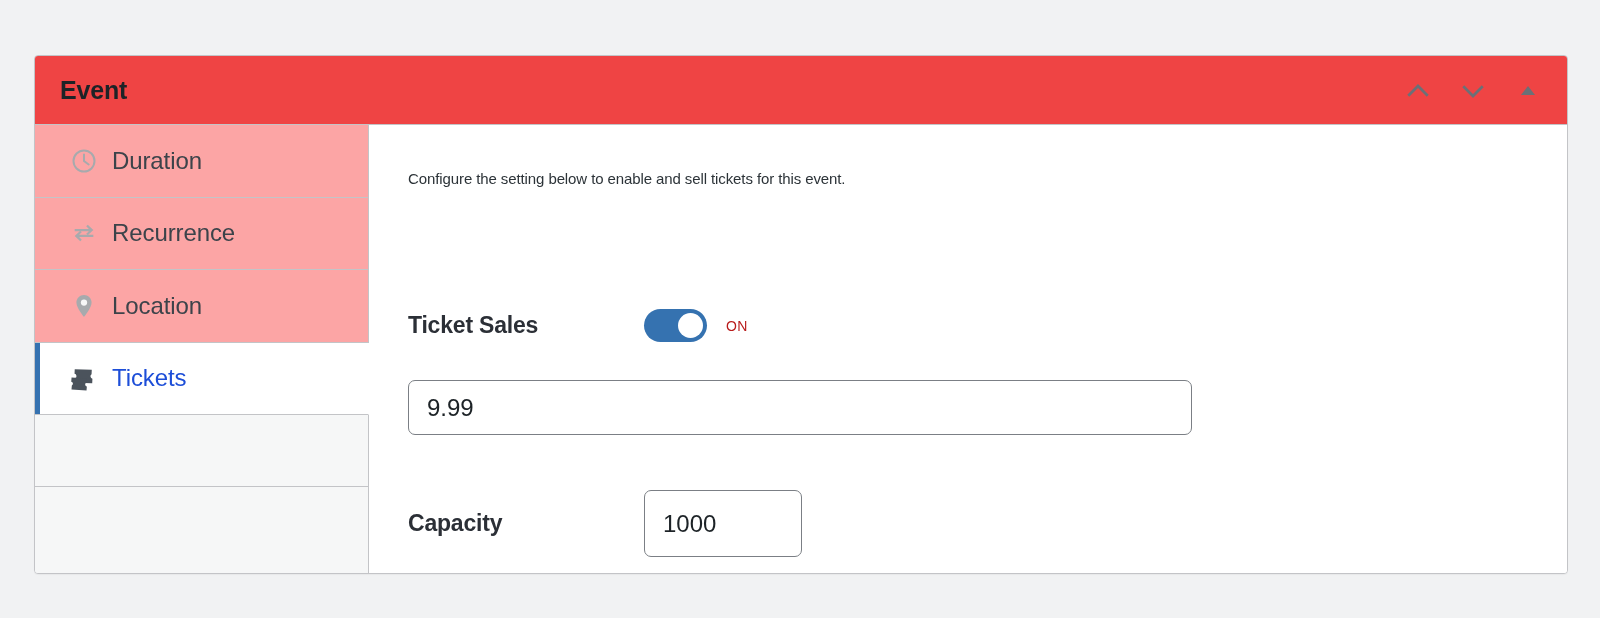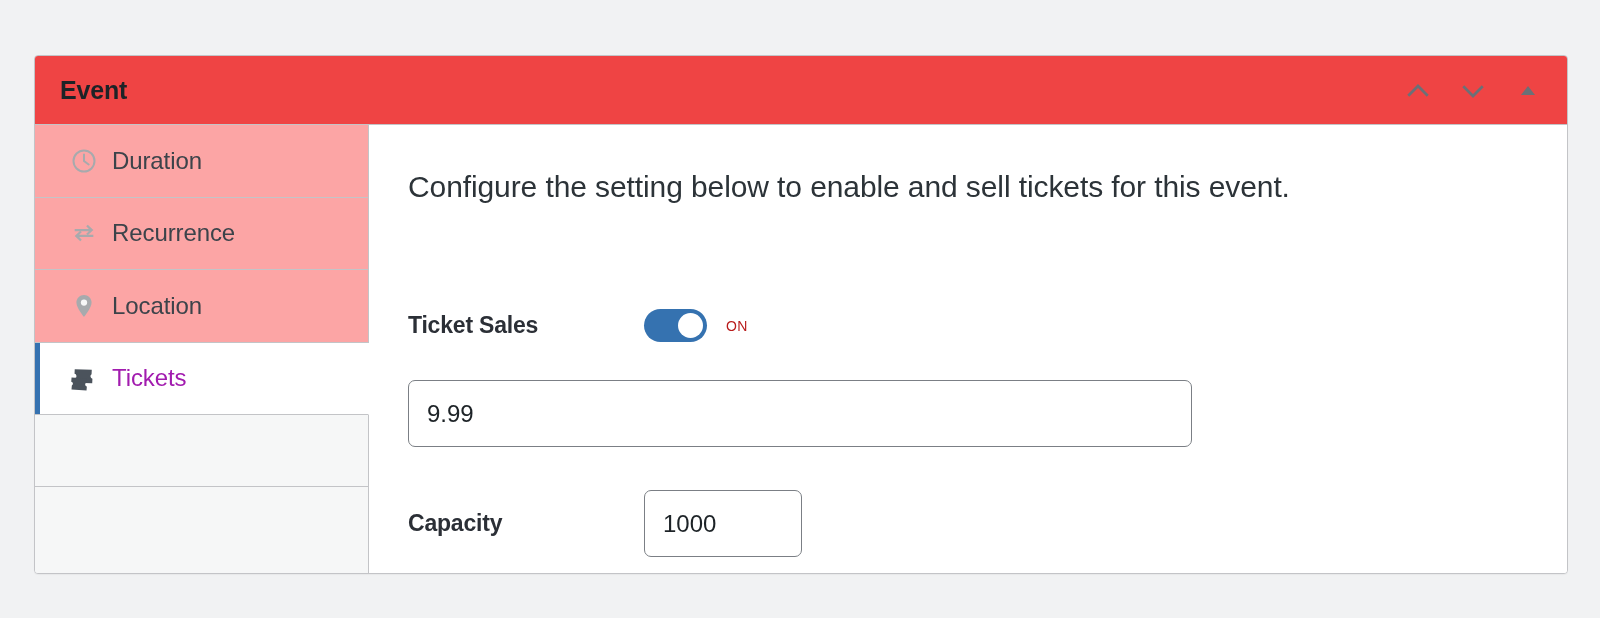--- a/index.html
+++ b/index.html
@@ -121,41 +121,41 @@
   .tab.active::before {
     content: "";
     position: absolute;
     left: 0;
     top: 0;
     bottom: 0;
     width: 5px;
     background: #3572b0;
   }
   .tab.active .tab-label {
-    color: #a21caf;
+    color: #1d4ed8;
   }
   .tab-filler {
     height: 72px;
     background: #f6f7f7;
     border-bottom: 1px solid #c3c4c7;
     box-sizing: border-box;
   }
 
   
   .content {
     flex: 1 1 auto;
     background: #ffffff;
     position: relative;
     padding: 0;
   }
   .intro {
     position: absolute;
     left: 39px;
     top: 45px;
-    font-size: 30px;
+    font-size: 15px;
     color: #2c3338;
     letter-spacing: -0.1px;
     text-align: center;
   }
   .field-row {
     position: absolute;
     left: 39px;
     display: flex;
     align-items: center;
   }
@@ -206,21 +206,21 @@
     color: #1d2327;
     background: #ffffff;
     border: 1px solid #7b7f85;
     border-radius: 7px;
     box-sizing: border-box;
     padding: 0 18px;
     outline: none;
   }
   .input-price {
     width: 784px;
-    height: 67px;
+    height: 55px;
   }
   .input-capacity {
     width: 158px;
     height: 67px;
   }
 </style>
 </head>
 <body>
 
 <div class="panel">

